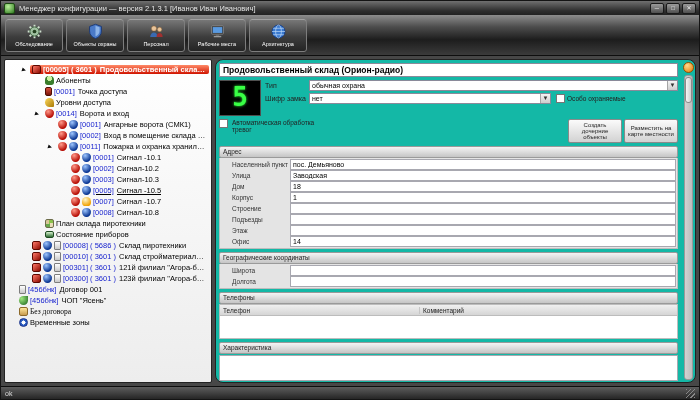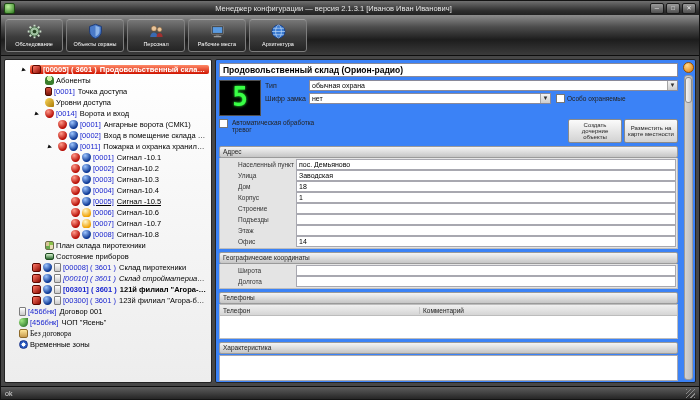--- a/index.html
+++ b/index.html
@@ -5,21 +5,21 @@
   html,body{margin:0;padding:0;width:700px;height:400px;overflow:hidden;
     font-family:"Liberation Sans",sans-serif;background:#2b2b2b;}
   .window{position:absolute;inset:0;display:flex;flex-direction:column;
     background:#474747;border:1px solid #141414;box-sizing:border-box;}
 
   
   .titlebar{height:14px;flex:none;display:flex;align-items:center;padding:0 3px;
     background:linear-gradient(#707070,#2e2e2e 70%,#222);color:#e6e6e6;font-size:7.5px;}
   .app-icon{width:9px;height:9px;border-radius:2px;margin-right:4px;flex:none;
     background:radial-gradient(circle at 35% 30%,#b9f09b,#2f7a1f);border:1px solid #1d4a12;}
-  .title-text{flex:1;white-space:nowrap;overflow:hidden;text-align:center;}
+  .title-text{flex:1;white-space:nowrap;overflow:hidden;}
   .win-btn{width:12px;height:9px;margin-left:2px;flex:none;border:1px solid #1a1a1a;border-radius:2px;
     background:linear-gradient(#9a9a9a,#4f4f4f);color:#f0f0f0;font-size:6px;line-height:8px;text-align:center;}
 
   
   .toolbar{height:40px;flex:none;display:flex;align-items:center;gap:3px;padding:0 4px;
     background:linear-gradient(#8d8d8d 0%,#4c4c4c 30%,#1d1d1d 62%,#3b3b3b 100%);
     border-bottom:1px solid #0e0e0e;}
   .tbtn{width:56px;height:32px;border:1px solid #7d7d7d;border-radius:3px;
     background:linear-gradient(#7b7b7b,#3d3d3d 55%,#242424);
     box-shadow:inset 0 1px 0 rgba(255,255,255,.3);
@@ -55,21 +55,21 @@
   .ti-shield-blue{background:radial-gradient(circle at 35% 28%,#9ec6ff,#04308e 72%);
     border-radius:50% 50% 50% 50%/42% 42% 58% 58%;}
   .ti-bell{background:radial-gradient(circle at 38% 30%,#fff6c8,#f0a000 75%);border-radius:50% 50% 40% 40%;}
   .ti-map{background:conic-gradient(#8bc34a 0 25%,#e9ddb6 25% 50%,#69a74c 50% 75%,#d8c697 75%);border:1px solid #6d6d4a;box-sizing:border-box;}
   .ti-monitor{height:7px;background:linear-gradient(#d7f3cf,#2f6b33);border:1px solid #1d4a20;box-sizing:border-box;}
   .ti-doc{width:7px;background:linear-gradient(#ffffff,#c9c9c9);border:1px solid #7d7d7d;box-sizing:border-box;border-radius:1px;}
   .ti-folder{background:linear-gradient(#ffe79a,#c89b4e);border:1px solid #8d6a2a;box-sizing:border-box;}
   .ti-clock{background:radial-gradient(circle,#ffffff 38%,#2d5ec2 44%);border:1px solid #15308a;border-radius:50%;box-sizing:border-box;}
 
   
-  .form-panel{flex:1;min-width:0;display:flex;background:#3b82f6;border:1px solid #232323;border-radius:2px;justify-content:center;}
+  .form-panel{flex:1;min-width:0;display:flex;background:#14b8a6;border:1px solid #232323;border-radius:8px;justify-content:center;}
   .form-content{flex:1;min-width:0;padding:3px;display:flex;flex-direction:column;overflow:hidden;}
   .right-rail{width:12px;flex:none;display:flex;flex-direction:column;align-items:center;padding:2px 1px;gap:2px;}
   .orange-btn{width:9px;height:9px;border-radius:50%;flex:none;
     background:radial-gradient(circle at 35% 28%,#ffd98e,#e27a00);border:1px solid #965000;}
   .rail-track{flex:1;width:7px;background:linear-gradient(90deg,#d2d2d2,#bdbdbd);border:1px solid #9a9a9a;border-radius:3px;position:relative;}
   .rail-thumb{position:absolute;top:1px;left:0;right:0;height:26px;border-radius:3px;
     background:linear-gradient(90deg,#f6f6f6,#cfcfcf);border:1px solid #8b8b8b;box-sizing:border-box;}
 
   .form-header{height:14px;flex:none;display:flex;}
   .header-input{flex:1;height:14px;box-sizing:border-box;border:1px solid #8a8a9a;background:#fff;
@@ -93,21 +93,21 @@
   .row3{display:flex;align-items:flex-start;margin-top:3px;flex:none;}
   .auto-chk{display:flex;align-items:flex-start;gap:2px;width:96px;flex:none;}
   .spacer{flex:1;}
   .mini-btn{width:50px;min-height:20px;margin-left:2px;flex:none;
     background:linear-gradient(#fbfbfb,#d2d2d2);border:1px solid #8a8a8a;border-radius:2px;
     font-size:6px;color:#222;text-align:center;display:flex;align-items:center;justify-content:center;padding:1px;}
 
   .secbar{height:10px;line-height:10px;flex:none;margin-top:3px;padding-left:3px;
     background:linear-gradient(#f4f4f4,#c5c5c5);border:1px solid #9a9a9a;border-radius:2px;
     font-size:6.5px;color:#1e1e1e;}
-  .fields{flex:none;background:#e4e4e4;border:1px solid #bdbdbd;border-top:none;padding:1px 1px 1px 18px;}
+  .fields{flex:none;background:#e4e4e4;border:1px solid #bdbdbd;border-top:none;padding:1px 1px 1px 12px;}
   .frow{display:flex;align-items:center;min-height:11px;}
   .flabel{width:58px;flex:none;font-size:6.5px;color:#333;line-height:1.1;padding-right:2px;box-sizing:border-box;}
   .finput{flex:1;height:9px;min-width:0;border:1px solid #a8a8b0;background:#fff;
     font-size:7px;padding:0 2px;font-family:inherit;}
 
   .phones{flex:none;background:#fff;border:1px solid #bdbdbd;}
   .phead{display:flex;align-items:center;height:10px;font-size:6.5px;color:#222;
     background:linear-gradient(#f0f0f0,#d5d5d5);border-bottom:1px solid #bcbcbc;}
   .pc1{width:200px;flex:none;padding-left:3px;border-right:1px solid #c6c6c6;box-sizing:border-box;}
   .pc2{flex:1;padding-left:3px;}
@@ -277,45 +277,27 @@
         </div>
         <div class="trow" style="margin-left: 54px;">
           <span class="arr noarr"></span>
           <span class="hl">
             <span class="ti ti-shield-red"></span>
             <span class="ti ti-shield-blue"></span>
             <span class="badge">[0003]</span>
             <span class="tlabel">Сигнал-10.3</span>
           </span>
         </div>
-        <div class="trow" style="margin-left: 54px;">
-          <span class="arr noarr"></span>
-          <span class="hl">
-            <span class="ti ti-shield-red"></span>
-            <span class="ti ti-shield-blue"></span>
-            <span class="badge">[0004]</span>
-            <span class="tlabel">Сигнал-10.4</span>
-          </span>
-        </div>
         <div class="trow" style="margin-left: 54px; text-decoration: underline;">
           <span class="arr noarr"></span>
           <span class="hl">
             <span class="ti ti-shield-red"></span>
             <span class="ti ti-shield-blue"></span>
             <span class="badge">[0005]</span>
             <span class="tlabel">Сигнал -10.5</span>
-          </span>
-        </div>
-        <div class="trow" style="margin-left: 54px;">
-          <span class="arr noarr"></span>
-          <span class="hl">
-            <span class="ti ti-shield-red"></span>
-            <span class="ti ti-bell"></span>
-            <span class="badge">[0006]</span>
-            <span class="tlabel">Сигнал-10.6</span>
           </span>
         </div>
         <div class="trow" style="margin-left: 54px;">
           <span class="arr noarr"></span>
           <span class="hl">
             <span class="ti ti-shield-red"></span>
             <span class="ti ti-bell"></span>
             <span class="badge">[0007]</span>
             <span class="tlabel">Сигнал -10.7</span>
           </span>
@@ -342,35 +324,35 @@
             <span class="ti ti-monitor"></span>
             <span class="tlabel">Состояние приборов</span>
           </span>
         </div>
         <div class="trow" style="margin-left: 15px;">
           <span class="arr noarr"></span>
           <span class="hl">
             <span class="ti ti-building"></span>
             <span class="ti ti-shield-blue"></span>
             <span class="ti ti-doc"></span>
-            <span class="badge">[00008] ( 3601 )</span>
+            <span class="badge">[00008] ( 5686 )</span>
             <span class="tlabel">Склад пиротехники</span>
           </span>
         </div>
-        <div class="trow" style="margin-left: 15px; font-style: italic;">
+        <div class="trow" style="margin-left: 15px;">
           <span class="arr noarr"></span>
           <span class="hl">
             <span class="ti ti-building"></span>
             <span class="ti ti-shield-blue"></span>
             <span class="ti ti-doc"></span>
             <span class="badge">[00010] ( 3601 )</span>
             <span class="tlabel">Склад стройматериалов (мастер)</span>
           </span>
         </div>
-        <div class="trow" style="margin-left: 15px; font-weight: bold;">
+        <div class="trow" style="margin-left: 15px;">
           <span class="arr noarr"></span>
           <span class="hl">
             <span class="ti ti-building"></span>
             <span class="ti ti-shield-blue"></span>
             <span class="ti ti-doc"></span>
             <span class="badge">[00301] ( 3601 )</span>
             <span class="tlabel">121й филиал "Агора-банк"  (мастер)</span>
           </span>
         </div>
         <div class="trow" style="margin-left: 15px;">

